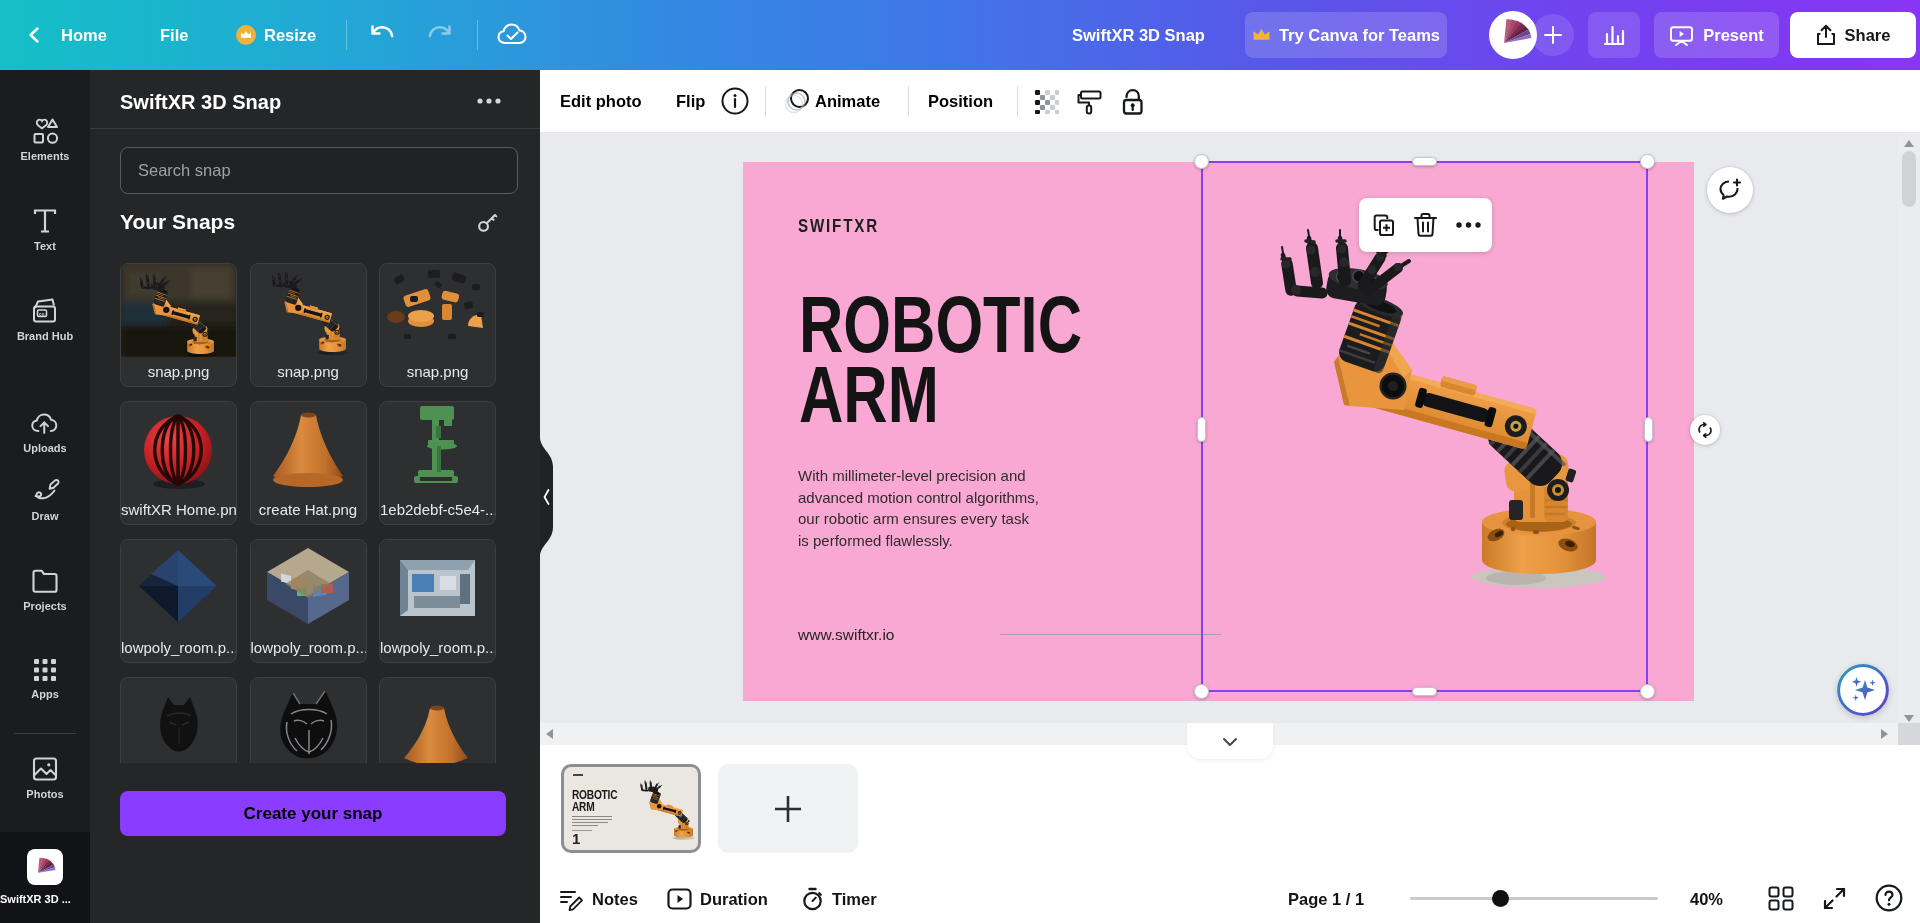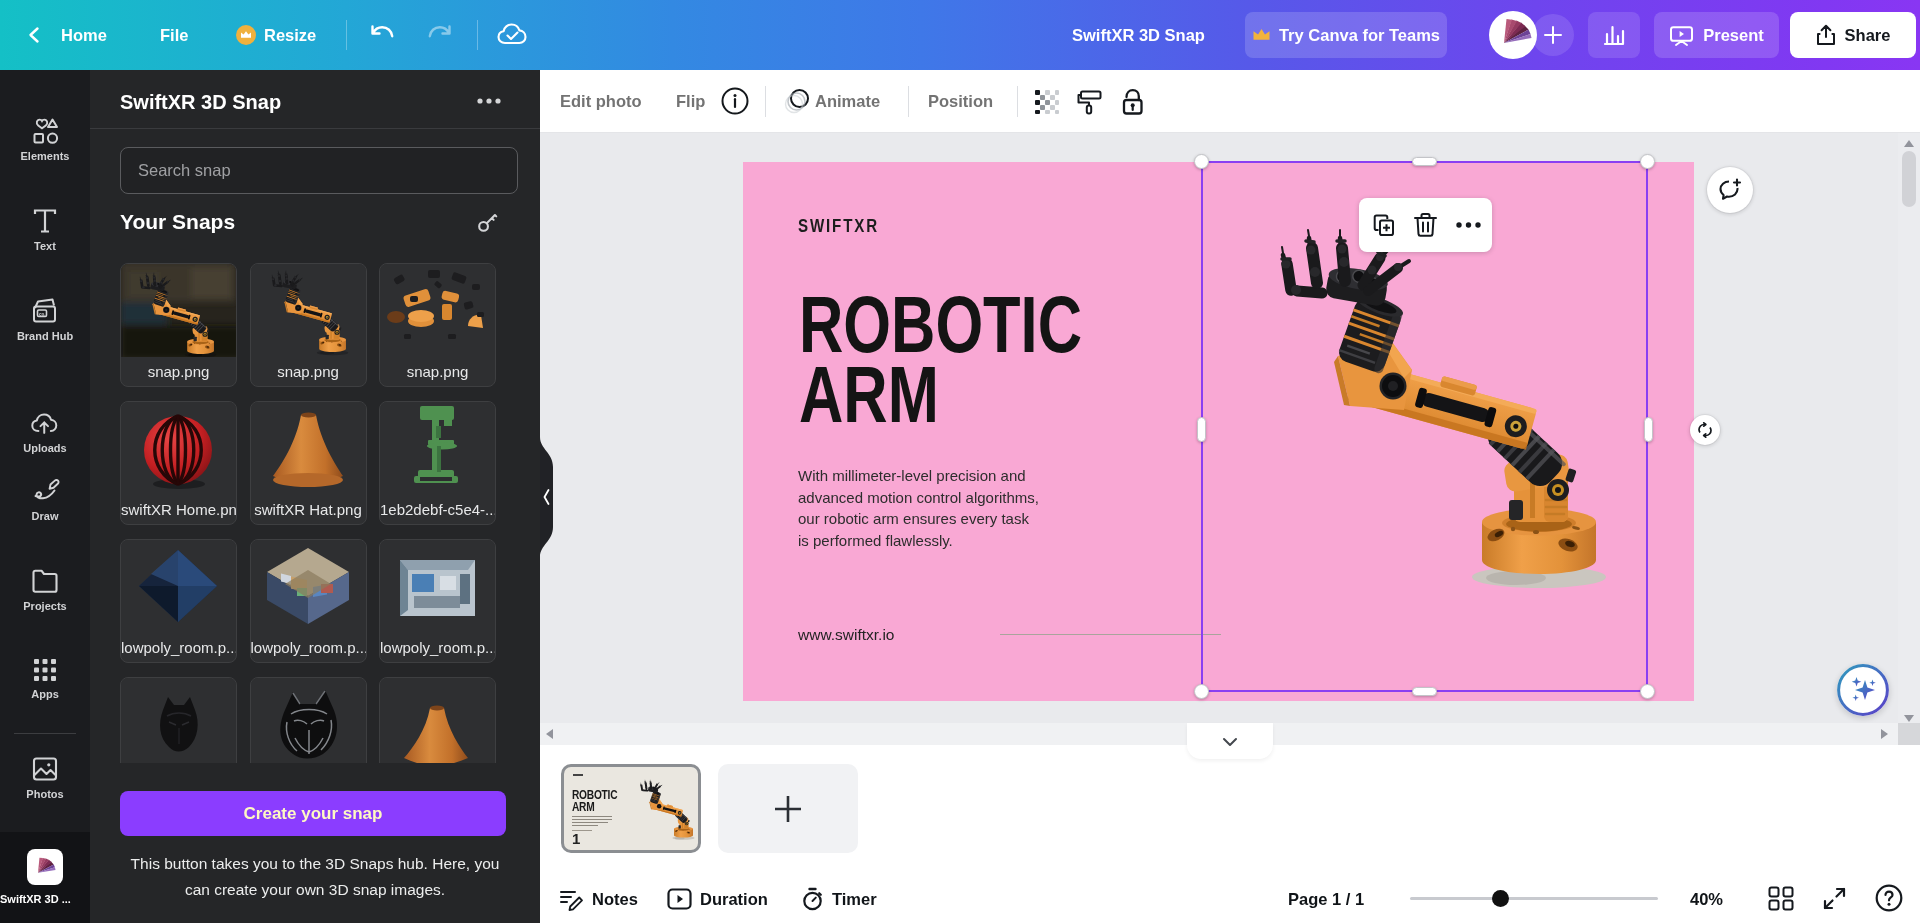--- a/index.html
+++ b/index.html
@@ -23,21 +23,21 @@
 .rail-svg { display:block; margin:0 auto; }
 
 
 #panel { left:90px; top:70px; width:450px; height:853px; background:#252628; overflow:hidden; }
 .tile { position:absolute; width:117px; height:124px; background:#2e2f31; border:1px solid #3e3f41; border-radius:8px; overflow:hidden; }
 .tile .timg { position:absolute; left:0; top:0; width:115px; height:93px; }
 .tile .tlbl { position:absolute; left:0; top:93px; width:115px; height:29px; line-height:29px; text-align:center; color:#e7e8e9; font-size:15px; white-space:nowrap; overflow:hidden; }
 
 
 #toolbar { left:540px; top:70px; width:1380px; height:63px; background:#fff; border-bottom:1px solid #e4e5e8; }
-.tool-txt { position:absolute; top:0; height:62px; display:flex; align-items:center; font-weight:bold; font-size:16.5px; color:#737373; }
+.tool-txt { position:absolute; top:0; height:62px; display:flex; align-items:center; font-weight:bold; font-size:16.5px; color:#000000; }
 .tool-sep { position:absolute; top:16px; width:1px; height:31px; background:#dcdee2; }
 #canvas { left:540px; top:133px; width:1358px; height:590px; background:#e9eaed; }
 #page { position:absolute; left:203px; top:29px; width:951px; height:539px; background:#f9a8d4; }
 
 
 #vscroll { left:1898px; top:133px; width:22px; height:612px; background:#ebecef; }
 #hscroll { left:540px; top:723px; width:1358px; height:22px; background:#f0f1f3; }
 #hcorner { left:1898px; top:723px; width:22px; height:22px; background:#d6d7da; }
 #bottomwhite { left:540px; top:745px; width:1380px; height:178px; background:#fff; }
 
@@ -317,21 +317,21 @@
                 <stop offset="0" stop-color="#a85a22"></stop>
                 <stop offset="0.4" stop-color="#d98b3e"></stop>
                 <stop offset="0.75" stop-color="#c2702a"></stop>
                 <stop offset="1" stop-color="#8f4c1c"></stop>
               </linearGradient>
             </defs>
           <path d="M50 13 L65 13 C70 40 84 62 92 74 C70 84 44 84 22 74 C31 62 45 40 50 13 Z" fill="url(#coneg)"></path>
           <ellipse cx="57" cy="78" rx="35" ry="7" fill="#b5682a"></ellipse>
           <ellipse cx="57.5" cy="13" rx="7.5" ry="2.6" fill="#7d441a"></ellipse>
         </svg>
-        <div class="tlbl">swiftXR Hat.png</div>
+        <div class="tlbl">create Hat.png</div>
       </div>
       <div class="tile" style="left:289px;top:330.8px">
         <svg class="timg" viewBox="0 0 115 93">
           <rect width="115" height="93" fill="#2e2f31"></rect>
           <g fill="#4f9150">
             <rect x="52" y="8" width="7" height="62"></rect>
             <rect x="40" y="4" width="34" height="14" rx="2"></rect>
             <rect x="64" y="14" width="8" height="10"></rect>
             <rect x="48" y="38" width="26" height="5" rx="1"></rect>
             <ellipse cx="62" cy="44" rx="15" ry="3.5"></ellipse>
@@ -421,22 +421,21 @@
         </svg>
       </div>
       <div class="tile" style="left:289px;top:607.2px">
         <svg class="timg" viewBox="0 0 115 93">
           <rect width="115" height="93" fill="#2e2f31"></rect>
           <path d="M50 30 L64 30 C68 52 80 70 88 80 C66 90 44 90 24 80 C33 70 46 52 50 30 Z" fill="url(#coneg)"></path>
           <ellipse cx="57" cy="30" rx="7" ry="2.4" fill="#7d441a"></ellipse>
         </svg>
       </div>
     </div>
-    <div style="position:absolute;left:30px;top:721px;width:386px;height:45px;border-radius:8px;background:#8b3dff;color:#fef9c3;font-weight:bold;font-size:17px;text-align:center;line-height:45px;">Create your snap</div>
-    <div style="position:absolute;left:0px;top:781px;width:450px;text-align:center;color:#eceded;font-size:15.5px;line-height:26px;">This button takes you to the 3D Snaps hub. Here, you<br>can create your own 3D snap images.</div>
+    <div style="position:absolute;left:30px;top:721px;width:386px;height:45px;border-radius:8px;background:#8b3dff;color:#000000;font-weight:bold;font-size:17px;text-align:center;line-height:45px;">Create your snap</div>
   </div>
 
   <div id="toolbar" class="abs">
     <div class="tool-txt" style="left:20px">Edit photo</div>
     <div class="tool-txt" style="left:136px">Flip</div>
     <svg class="abs" style="left:181px;top:17px" width="28" height="28" viewBox="0 0 28 28">
         <circle cx="14" cy="14" r="12.5" fill="none" stroke="#14181c" stroke-width="2"></circle>
         <circle cx="14" cy="8.6" r="1.5" fill="#14181c"></circle>
         <path d="M14 12.2 L14 20" stroke="#14181c" stroke-width="2.2" stroke-linecap="round"></path>
       </svg>

